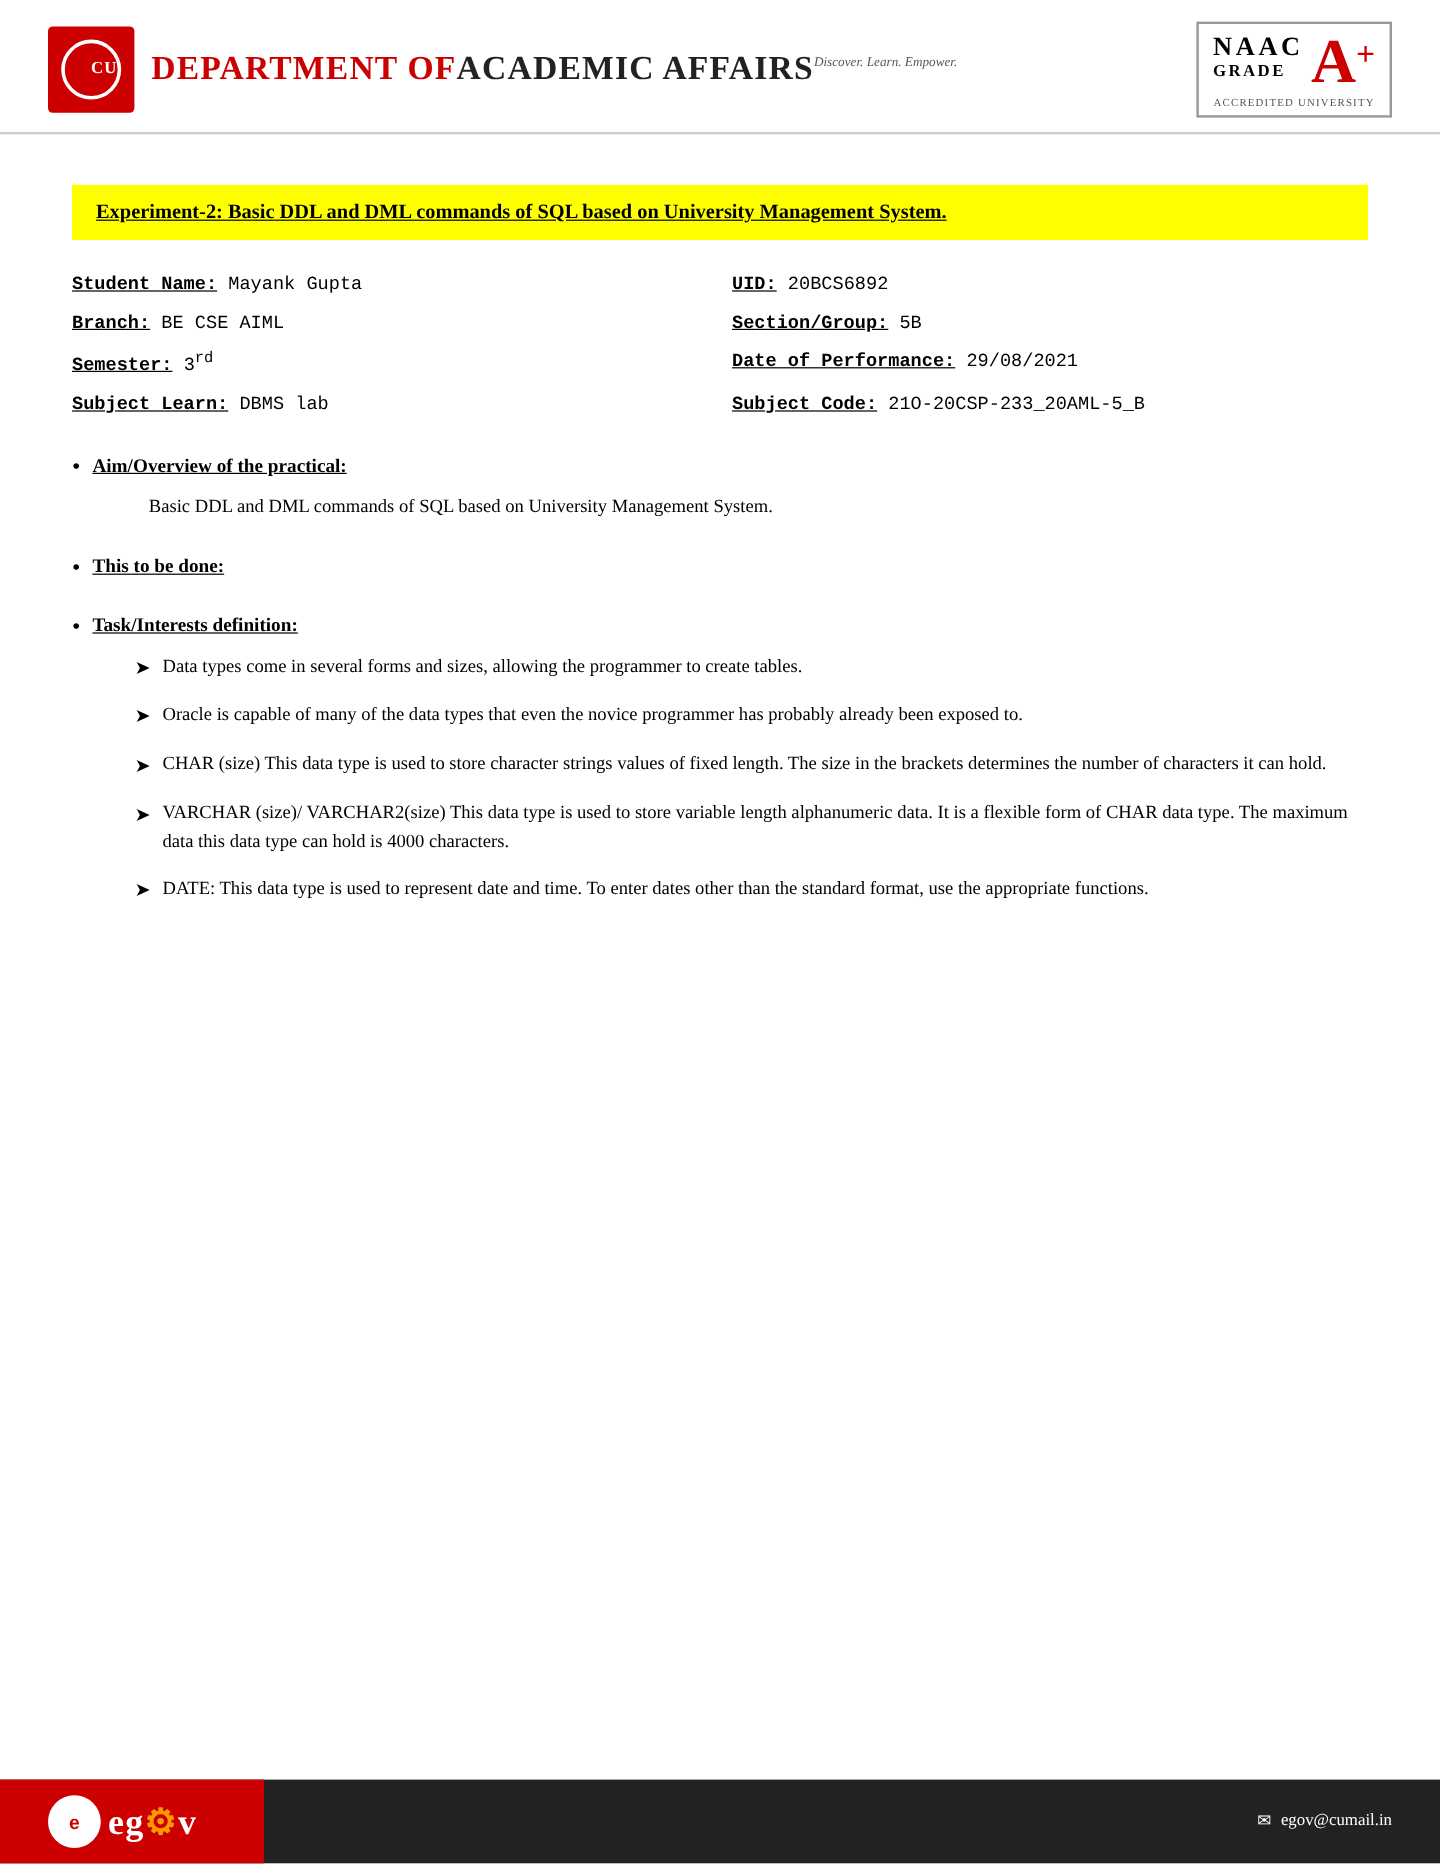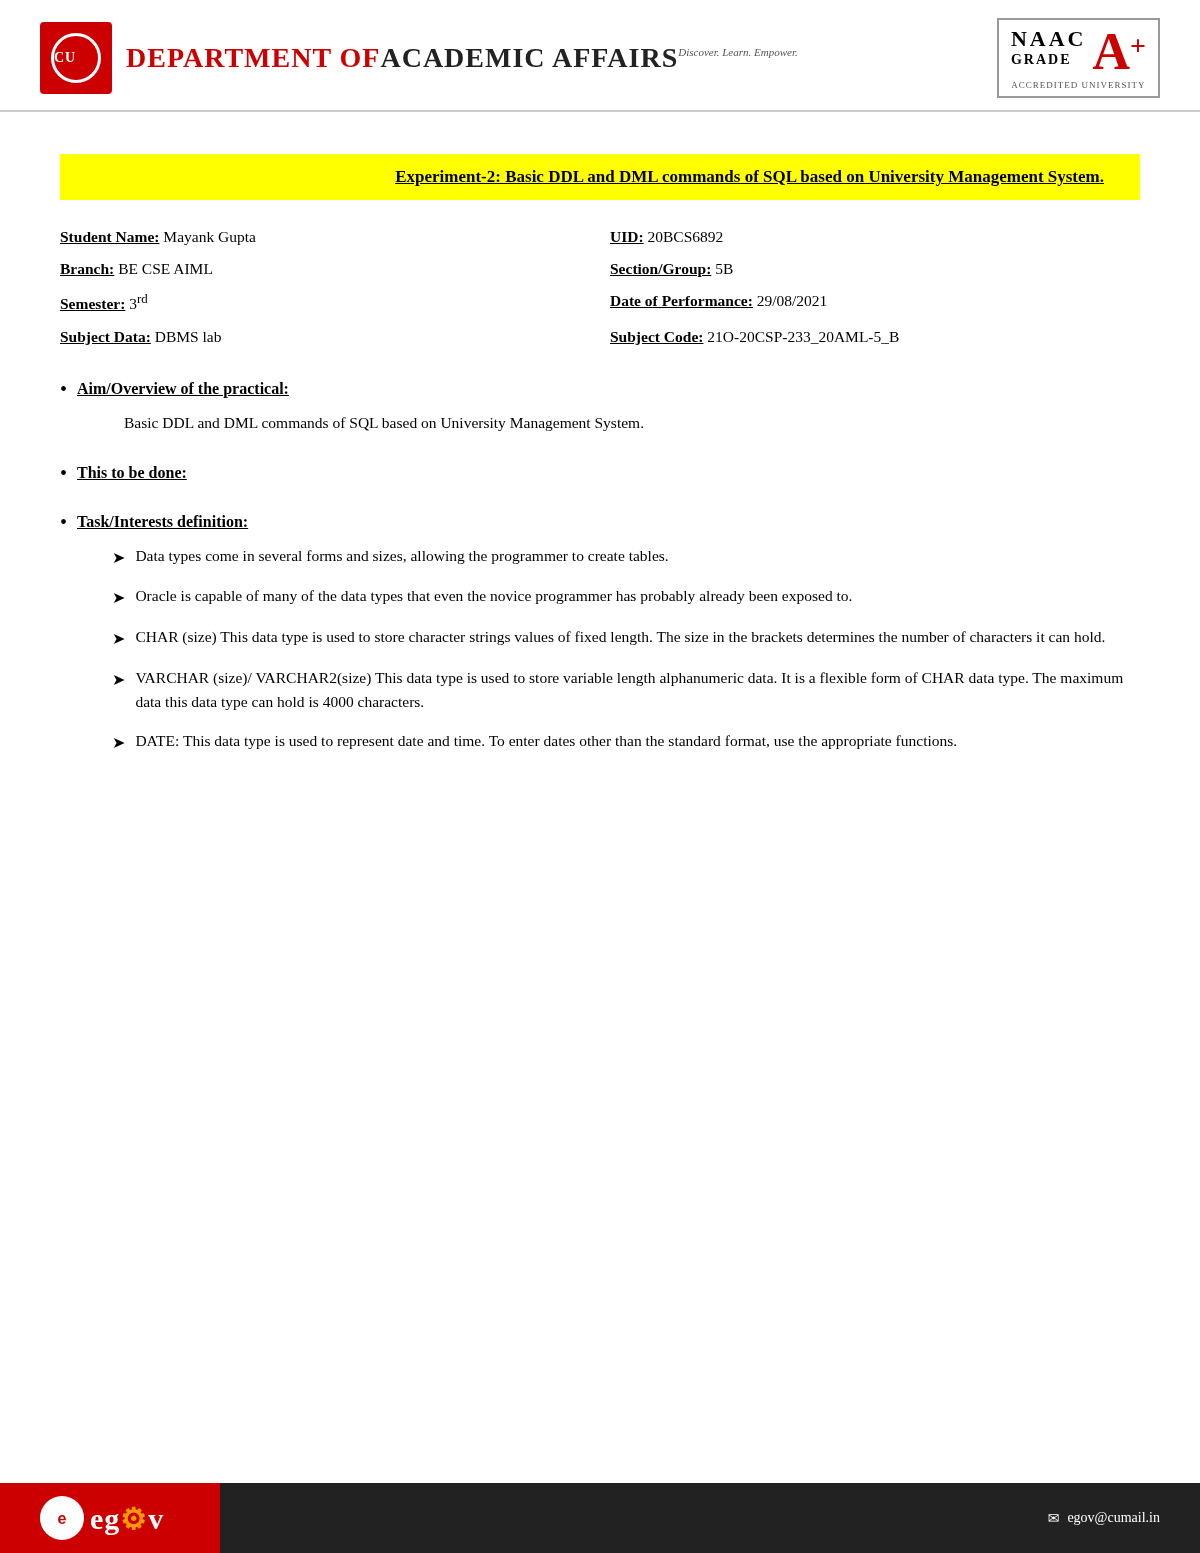--- a/index.html
+++ b/index.html
@@ -38,21 +38,21 @@
       position: relative;
       overflow: hidden;
     }
     .cu-logo-inner {
       width: 50px;
       height: 50px;
       border: 3px solid #fff;
       border-radius: 50%;
       display: flex;
       align-items: center;
-      justify-content: flex-start;
+      justify-content: flex-end;
       position: relative;
     }
     .cu-text {
       color: #fff;
       font-weight: bold;
       font-size: 14px;
       letter-spacing: 1px;
     }
     .dept-title {
       display: flex;
@@ -132,40 +132,41 @@
       margin-top: 2px;
     }
 
     
     .main-content {
       padding: 24px 60px 100px 60px;
     }
 
     
     .experiment-title {
-      text-align: right;
+      text-align: left;
       margin: 18px 0 24px 0;
       font-size: 17px;
       font-weight: bold;
       text-decoration: underline;
       background-color: #ffff00;
-      padding: 10px 36px;
+      padding: 10px 20px;
       line-height: 1.5;
     }
 
     
     .info-grid {
       display: grid;
       grid-template-columns: 1fr 1fr;
       gap: 6px 20px;
       margin-bottom: 30px;
     }
     .info-row {
       font-size: 15.5px;
       line-height: 1.7;
+      font-family: Liberation Mono, monospace;
     }
     .info-label {
       font-weight: bold;
       text-decoration: underline;
     }
 
     
     .section {
       margin-bottom: 28px;
     }
@@ -329,21 +330,21 @@
     </div>
     <div class="info-row">
       <span class="info-label">Semester:</span>
       <span>3</span><sup>rd</sup>
     </div>
     <div class="info-row">
       <span class="info-label">Date of Performance:</span>
       <span>29/08/2021</span>
     </div>
     <div class="info-row">
-      <span class="info-label">Subject Data:</span>
+      <span class="info-label">Subject Learn:</span>
       <span>DBMS lab</span>
     </div>
     <div class="info-row">
       <span class="info-label">Subject Code:</span>
       <span>21O-20CSP-233_20AML-5_B</span>
     </div>
   </div>
 
   <div class="section">
     <div class="section-header">

